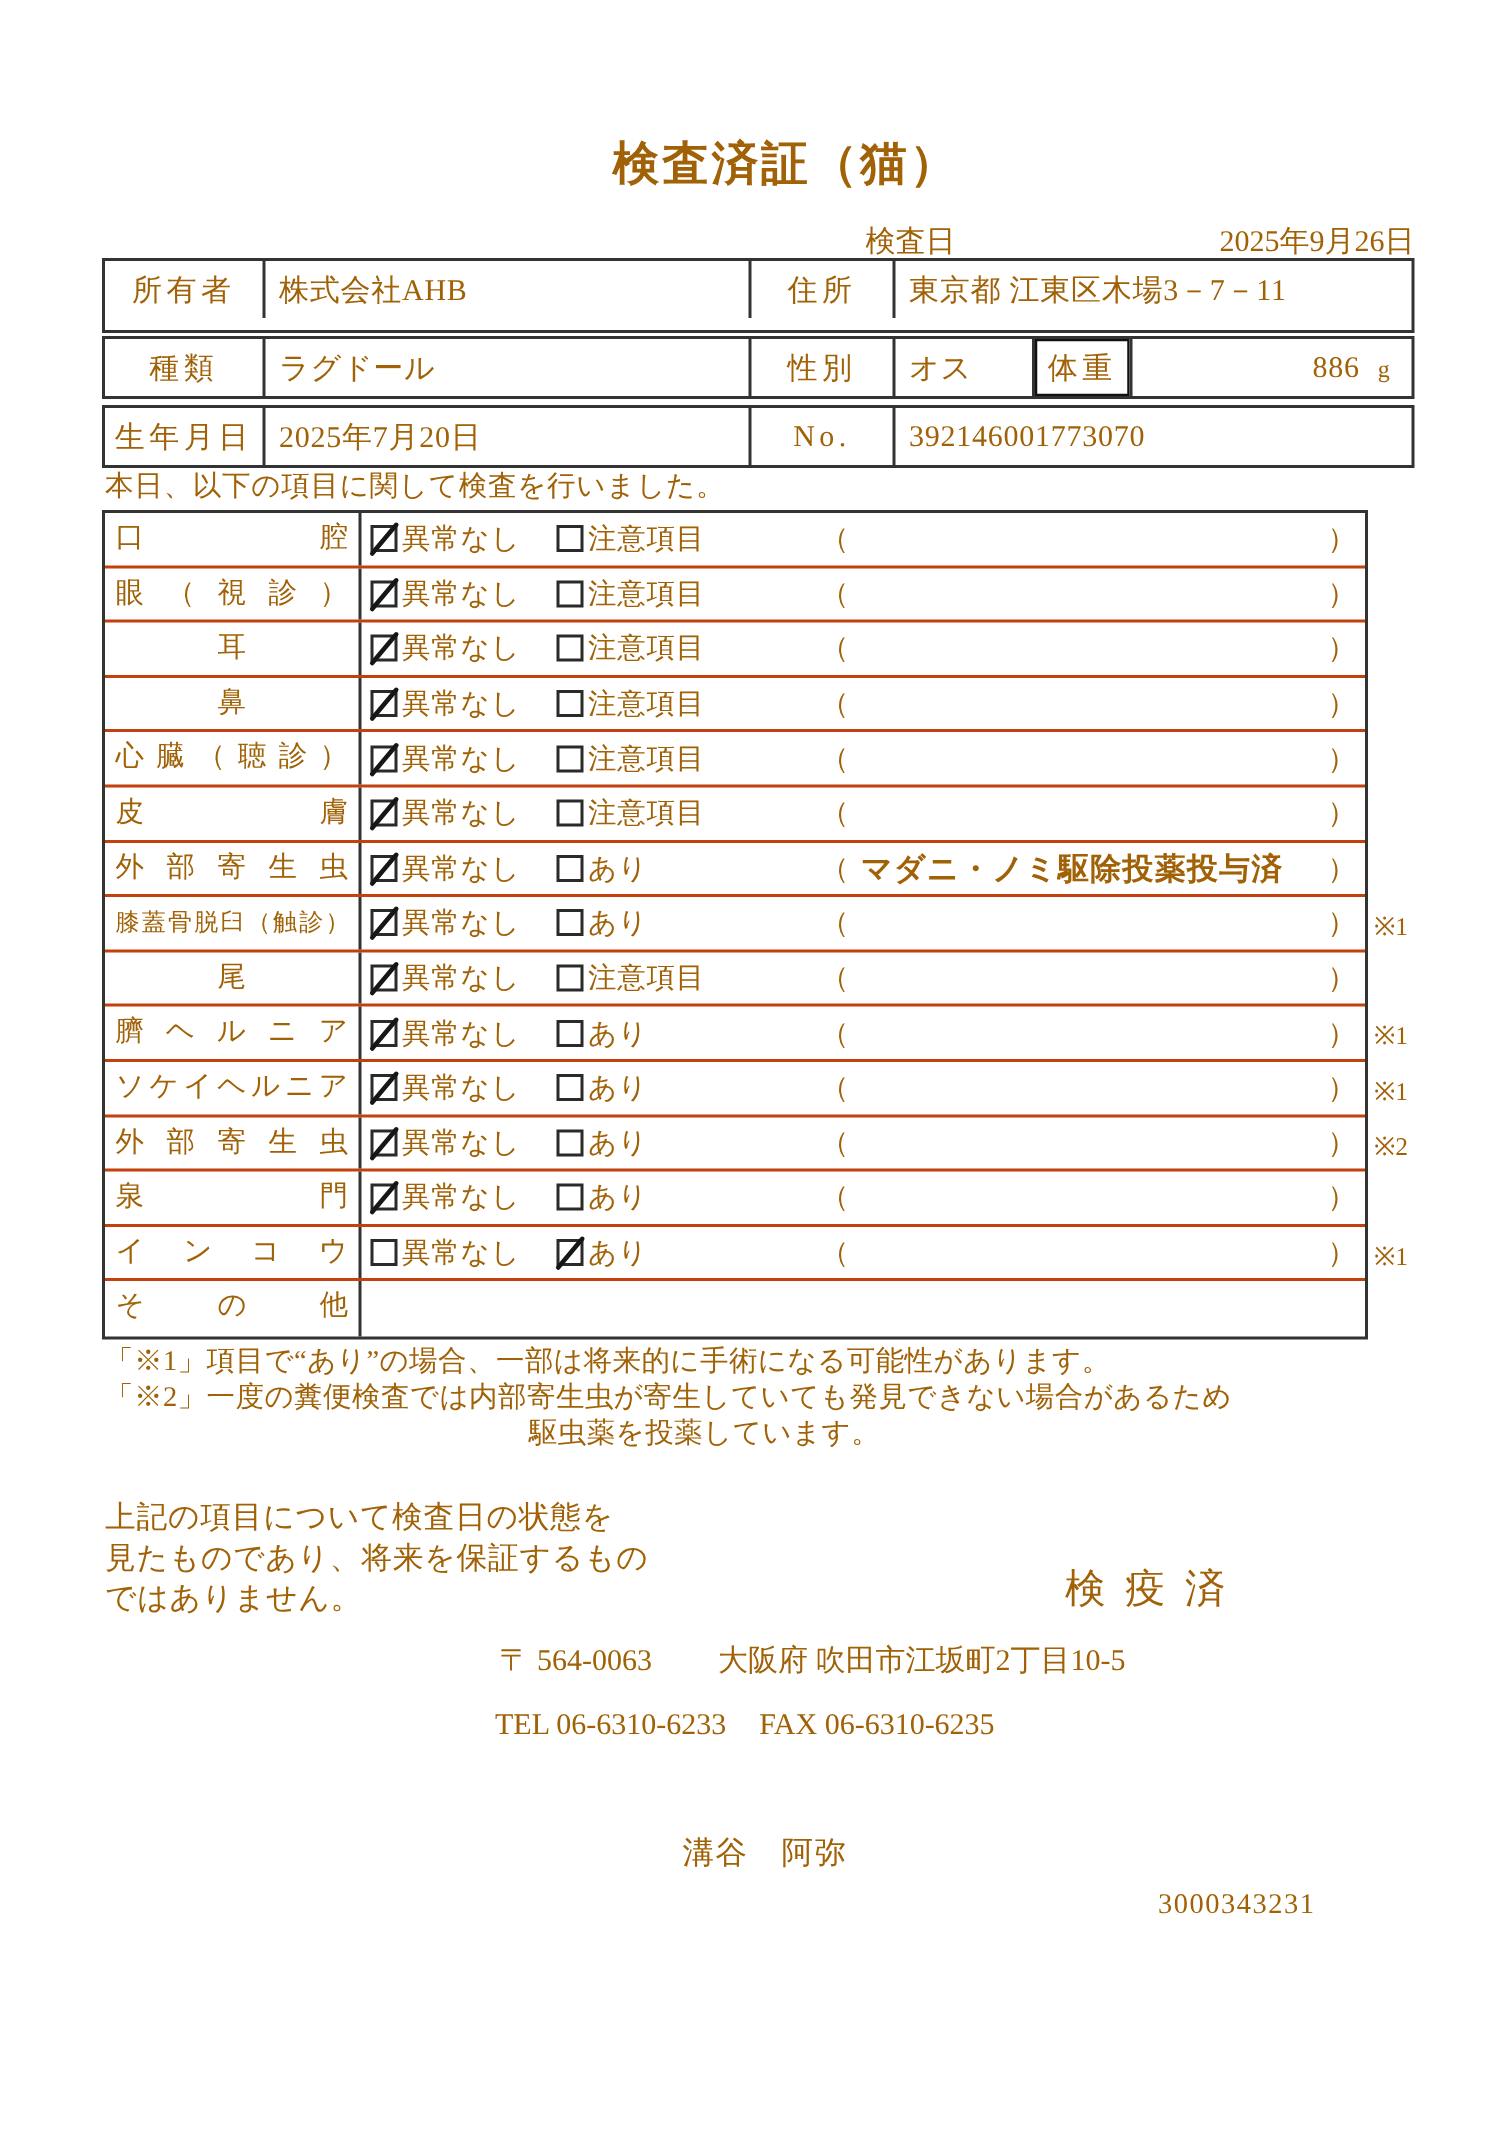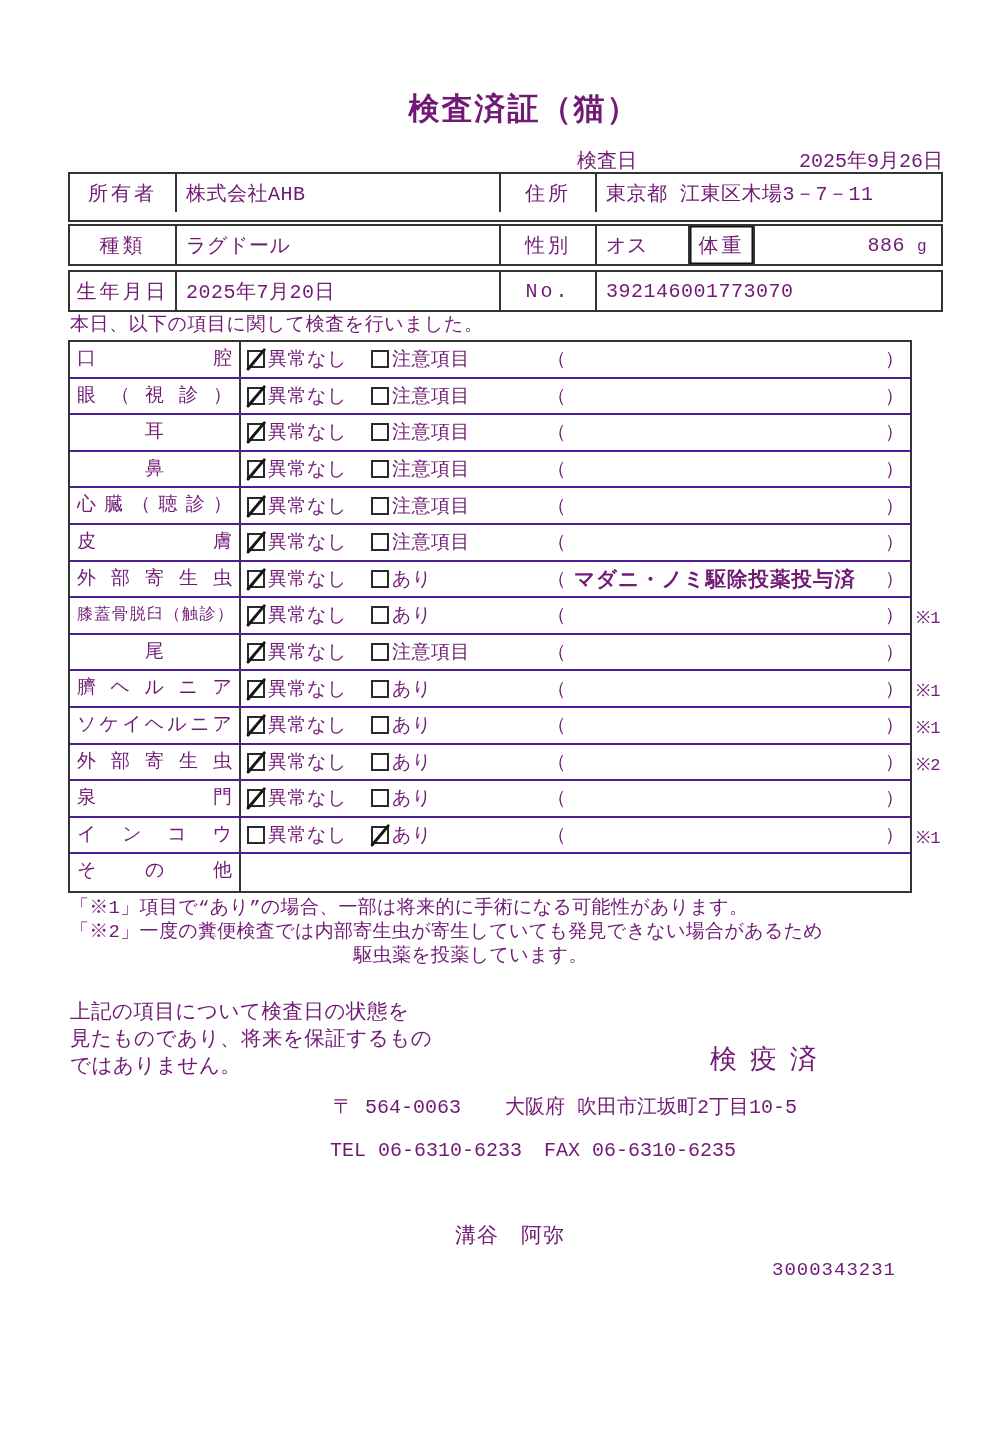--- a/index.html
+++ b/index.html
@@ -1,22 +1,22 @@
 <!DOCTYPE html>
 <html><head>
 <meta charset="utf-8">
 <style>
   html,body{margin:0;padding:0;background:#e9e9e9;}
   .page{
     position:relative;
     width:1008px;height:1433px;
     background:#fff;
     margin:0 auto;
-    font-family:Liberation Mono, monospace;
-    color:#701a75;
+    font-family:Liberation Serif, serif;
+    color:#a16207;
     overflow:hidden;
   }
   
   .title{
     position:absolute;top:88px;left:0;right:0;
     text-align:center;text-indent:40px;
     font-size:31px;font-weight:700;letter-spacing:2px;
   }
   .date-line{
     position:absolute;top:147px;left:577px;width:366px;
@@ -52,21 +52,21 @@
   .intro{position:absolute;top:311px;left:70px;font-size:19px;letter-spacing:0.5px;}
   
   .exam-table{
     position:absolute;top:340px;left:68px;width:844px;
     border:2px solid #333;box-sizing:border-box;background:#fff;
   }
   .exam-row{
     position:relative;
     display:flex;
     height:36.6px;box-sizing:border-box;
-    border-bottom:2px solid #4c1d95;
+    border-bottom:2px solid #c2410c;
   }
   .exam-row:last-child{border-bottom:none;}
   .exam-label{
     width:171px;box-sizing:border-box;flex:none;
     border-right:2px solid #333;
     padding:0 7px;
     font-size:19px;line-height:34px;
     white-space:nowrap;
   }
   .exam-label.spread{text-align:justify;text-align-last:justify;text-justify:inter-character;}

